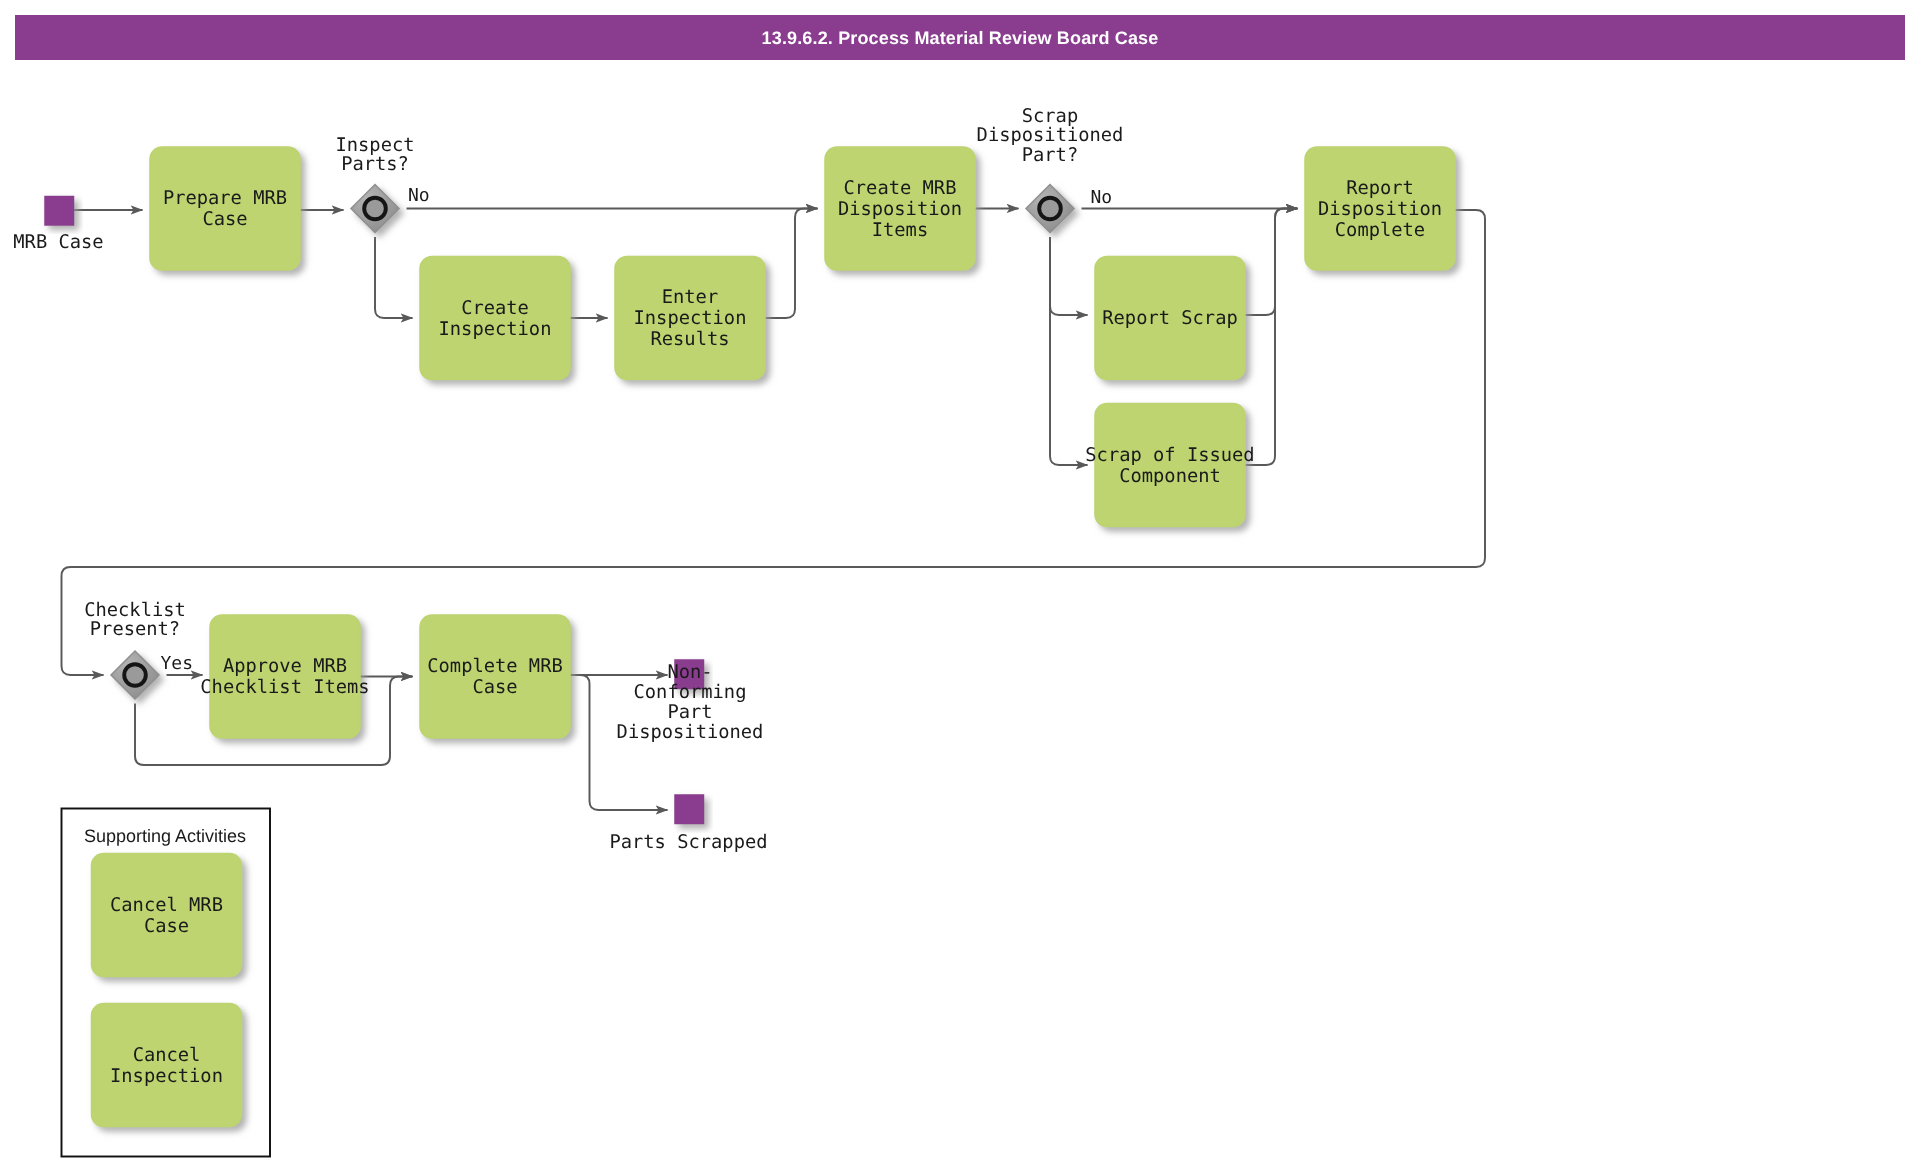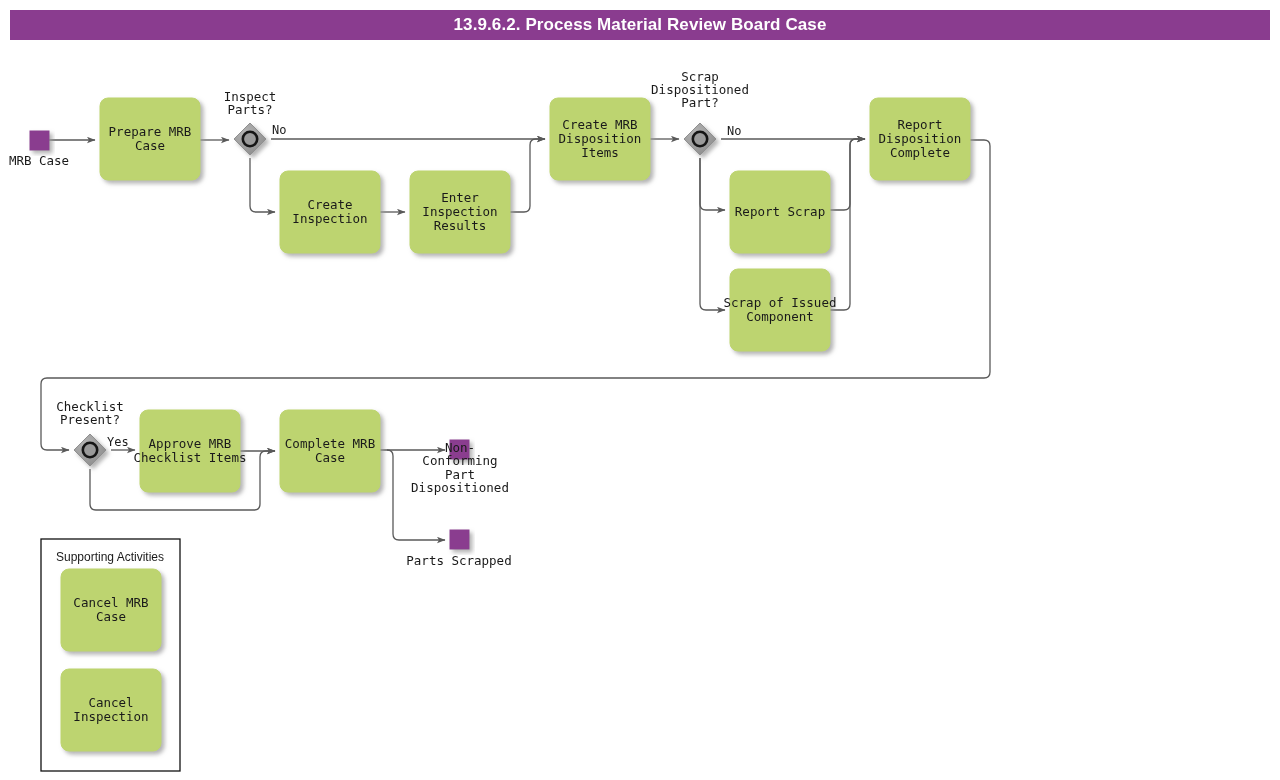--- a/index.html
+++ b/index.html
@@ -20,21 +20,21 @@
     left: 10px;
     top: 10px;
     width: 1260px;
     height: 30px;
     background: #8a3c8f;
     color: #ffffff;
     display: flex;
     align-items: center;
     justify-content: center;
     font-family: "Liberation Sans", sans-serif;
-    font-size: 17px;
+    font-size: 12px;
     font-weight: bold;
     letter-spacing: 0.1px;
   }
   #canvas {
     position: absolute;
     left: 0;
     top: 0;
     width: 1280px;
     height: 780px;
   }

